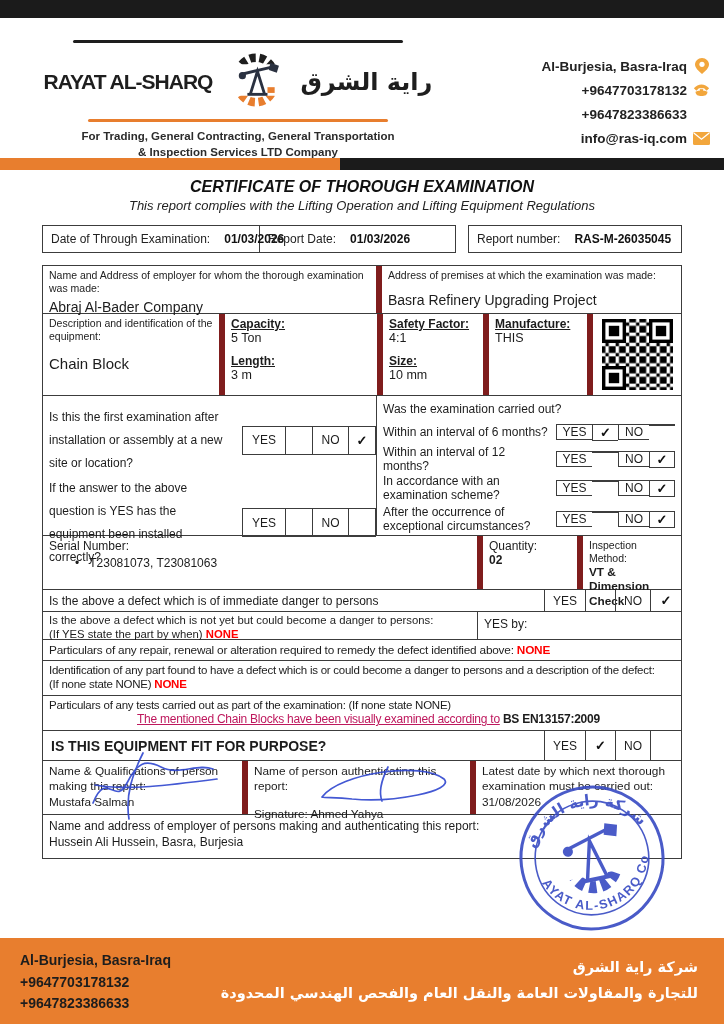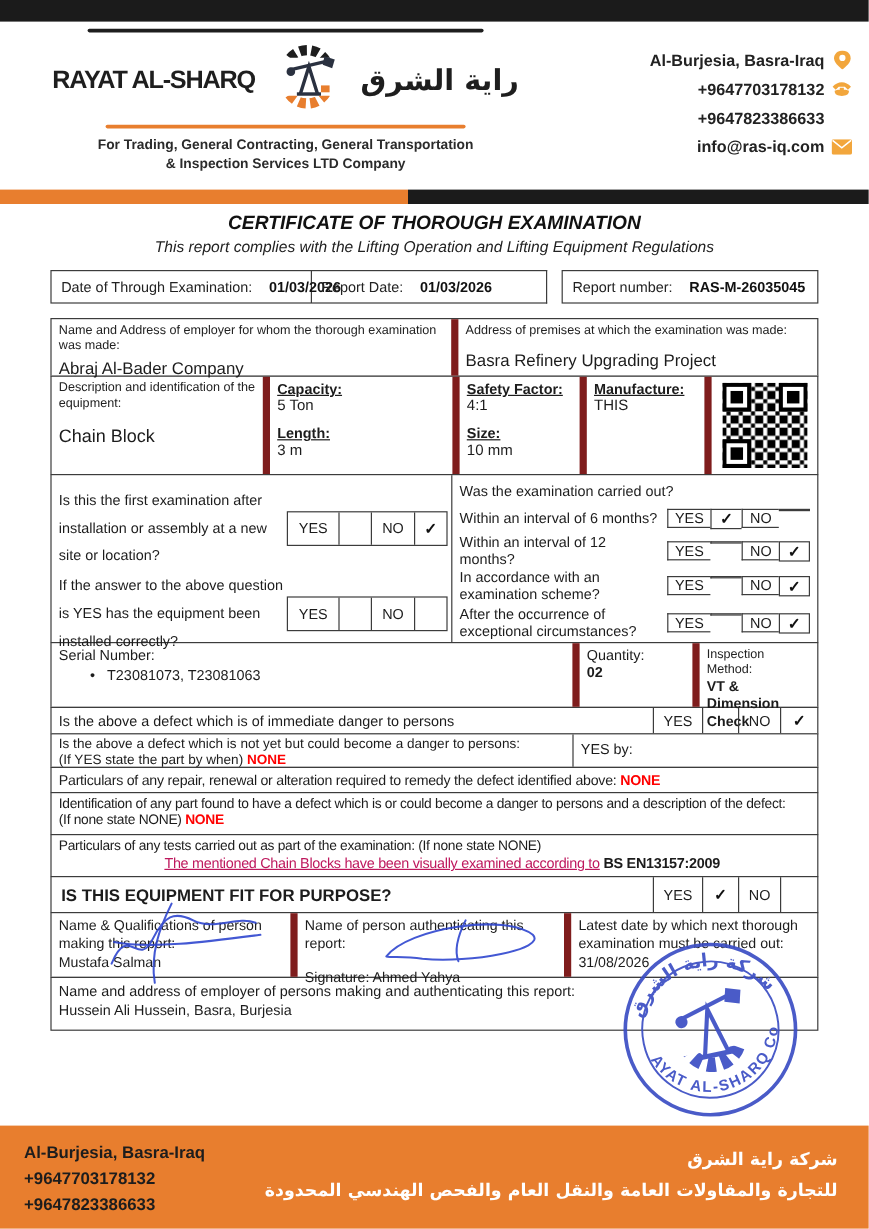--- a/index.html
+++ b/index.html
@@ -1,21 +1,21 @@
 <!DOCTYPE html>
 <html><head>
 <meta charset="utf-8">
 <style>
   * { margin:0; padding:0; box-sizing:border-box; }
   body { width:724px; height:1024px; background:#fff; font-family:"Liberation Sans", sans-serif; color:#1c1c1c; overflow:hidden; }
   .sheet { position:relative; width:724px; height:1024px; background:#fff; }
 
   
   .top-bar { height:18px; background:#1b1b1b; }
-  .header { height:140px; display:flex; justify-content:space-between; padding:4px 14px 0 18px; }
+  .header { height:140px; display:flex; justify-content:space-between; padding:20px 14px 0 18px; }
   .logo-block { width:440px; text-align:center; }
   .logo-row { display:flex; align-items:center; justify-content:center; gap:8px; margin-top:4px; }
   .logo-en { font-weight:bold; font-size:21px; letter-spacing:-1px; color:#1e1e1e; white-space:nowrap; }
   .logo-ar { font-family:"DejaVu Sans", sans-serif; font-weight:bold; font-size:24px; color:#1e1e1e; white-space:nowrap; }
   .swoosh { height:3px; border-radius:2px; margin:0 auto; }
   .swoosh.black { background:#1e1e1e; width:330px; margin-top:2px; }
   .swoosh.orange { background:#e87e2e; width:300px; margin-top:2px; }
   .tagline { font-weight:bold; font-size:11.5px; color:#2b2b2b; line-height:1.35; margin-top:7px; }
   .contacts { display:flex; flex-direction:column; align-items:flex-end; gap:4px; padding-top:18px; }
   .contact-row { display:flex; align-items:center; gap:6px; font-weight:bold; font-size:13.5px; color:#222; height:20px; }
@@ -60,21 +60,21 @@
   .row-equip .c-saf { width:106px; }
   .row-equip .c-man { width:104px; }
   .row-equip .c-qr { flex:1; display:flex; align-items:flex-start; justify-content:center; padding-top:5px; }
   .fld-lbl { font-weight:bold; text-decoration:underline; font-size:12px; }
   .fld-val { font-size:12.5px; margin-bottom:9px; }
 
   
   .row-q { height:141px; }
   .row-q .q-left { width:333px; padding:6px 0 4px 6px; }
   .row-q .q-right { flex:1; border-left:1px solid #3c3c3c; padding:4px 0 0 6px; display:flex; flex-direction:column; }
-  .q-item { display:flex; align-items:center; }
+  .q-item { display:flex; align-items:center;gap:11px; }
   .q-text { width:190px; font-size:12px; line-height:1.9; }
   .mini-grid { display:flex; border:1px solid #3c3c3c; height:29px; }
   .mg-cell { display:flex; align-items:center; justify-content:center; font-size:12px; }
   .mg-cell + .mg-cell { border-left:1px solid #3c3c3c; }
   .mg-yes { width:42px; } .mg-chk { width:27px; } .mg-no { width:36px; }
   .chk { font-size:13px; font-weight:bold; color:#111; }
   .q-heading { font-size:12px; margin:2px 0 4px 0; }
   .qr-item { display:flex; align-items:center; }
   .qr-text { flex:1; font-size:12px; line-height:1.15; padding-right:4px; }
   .qr-grid { display:flex; width:125px; margin-top:-1px; }

